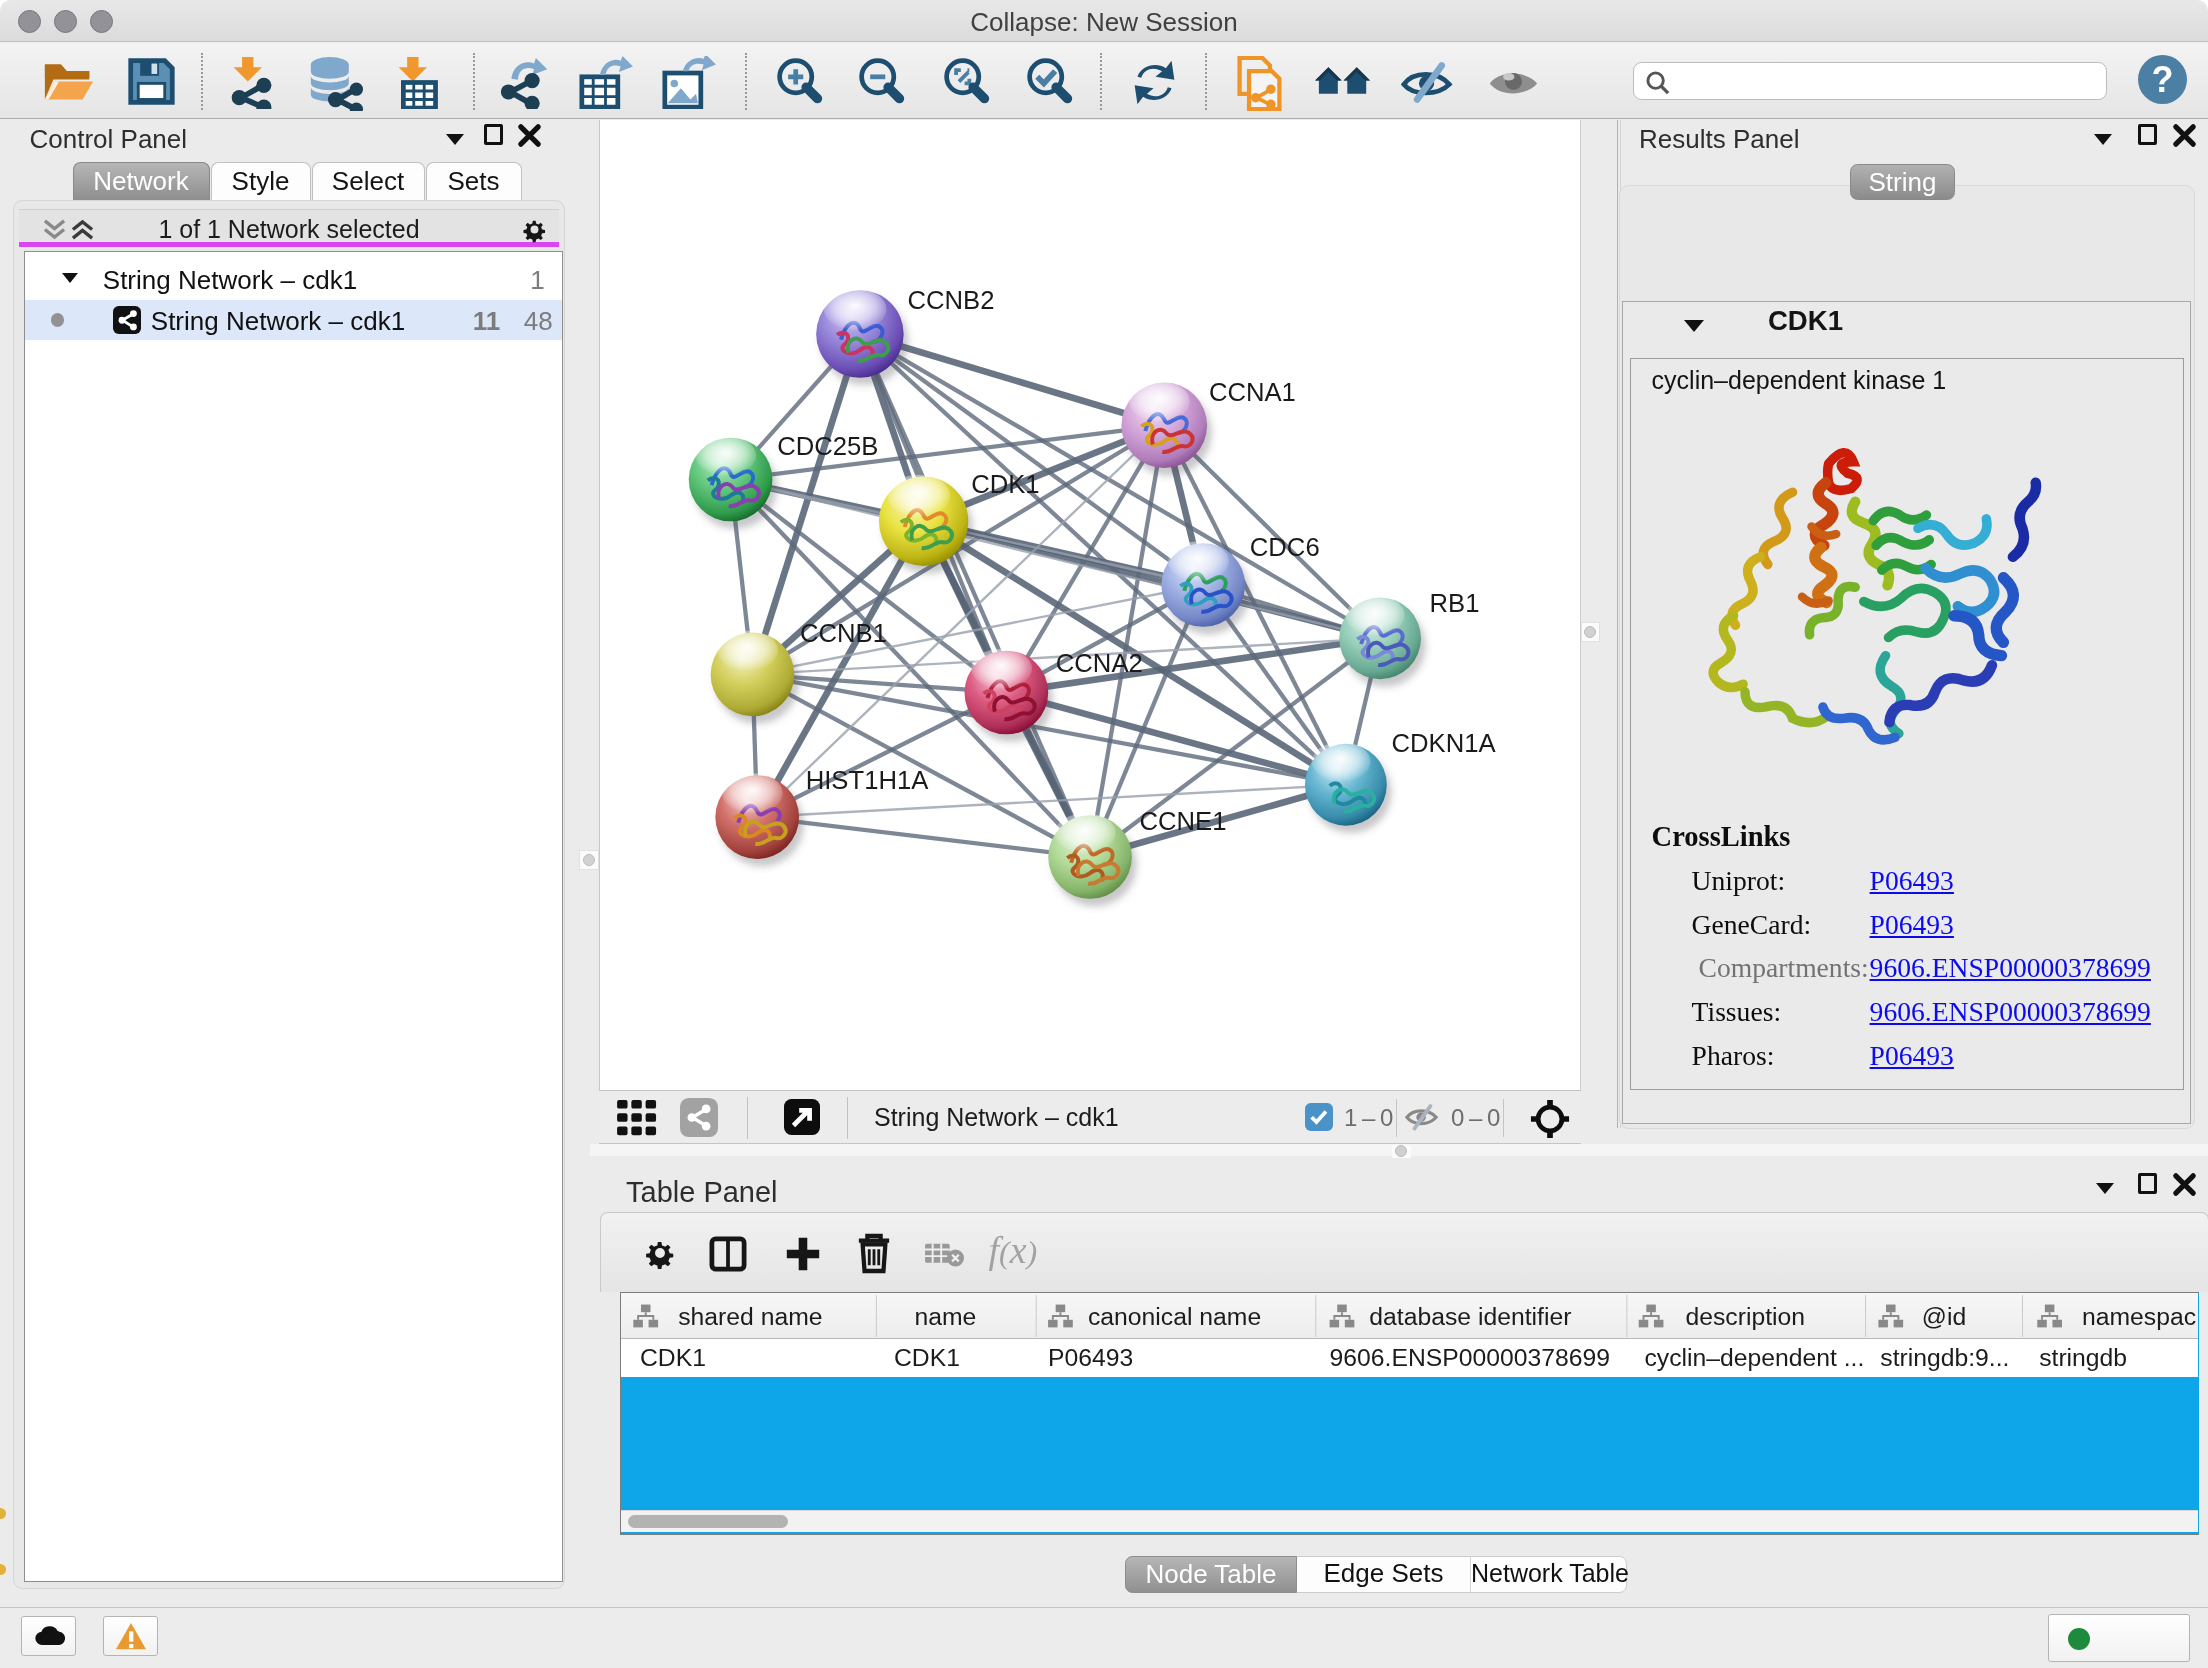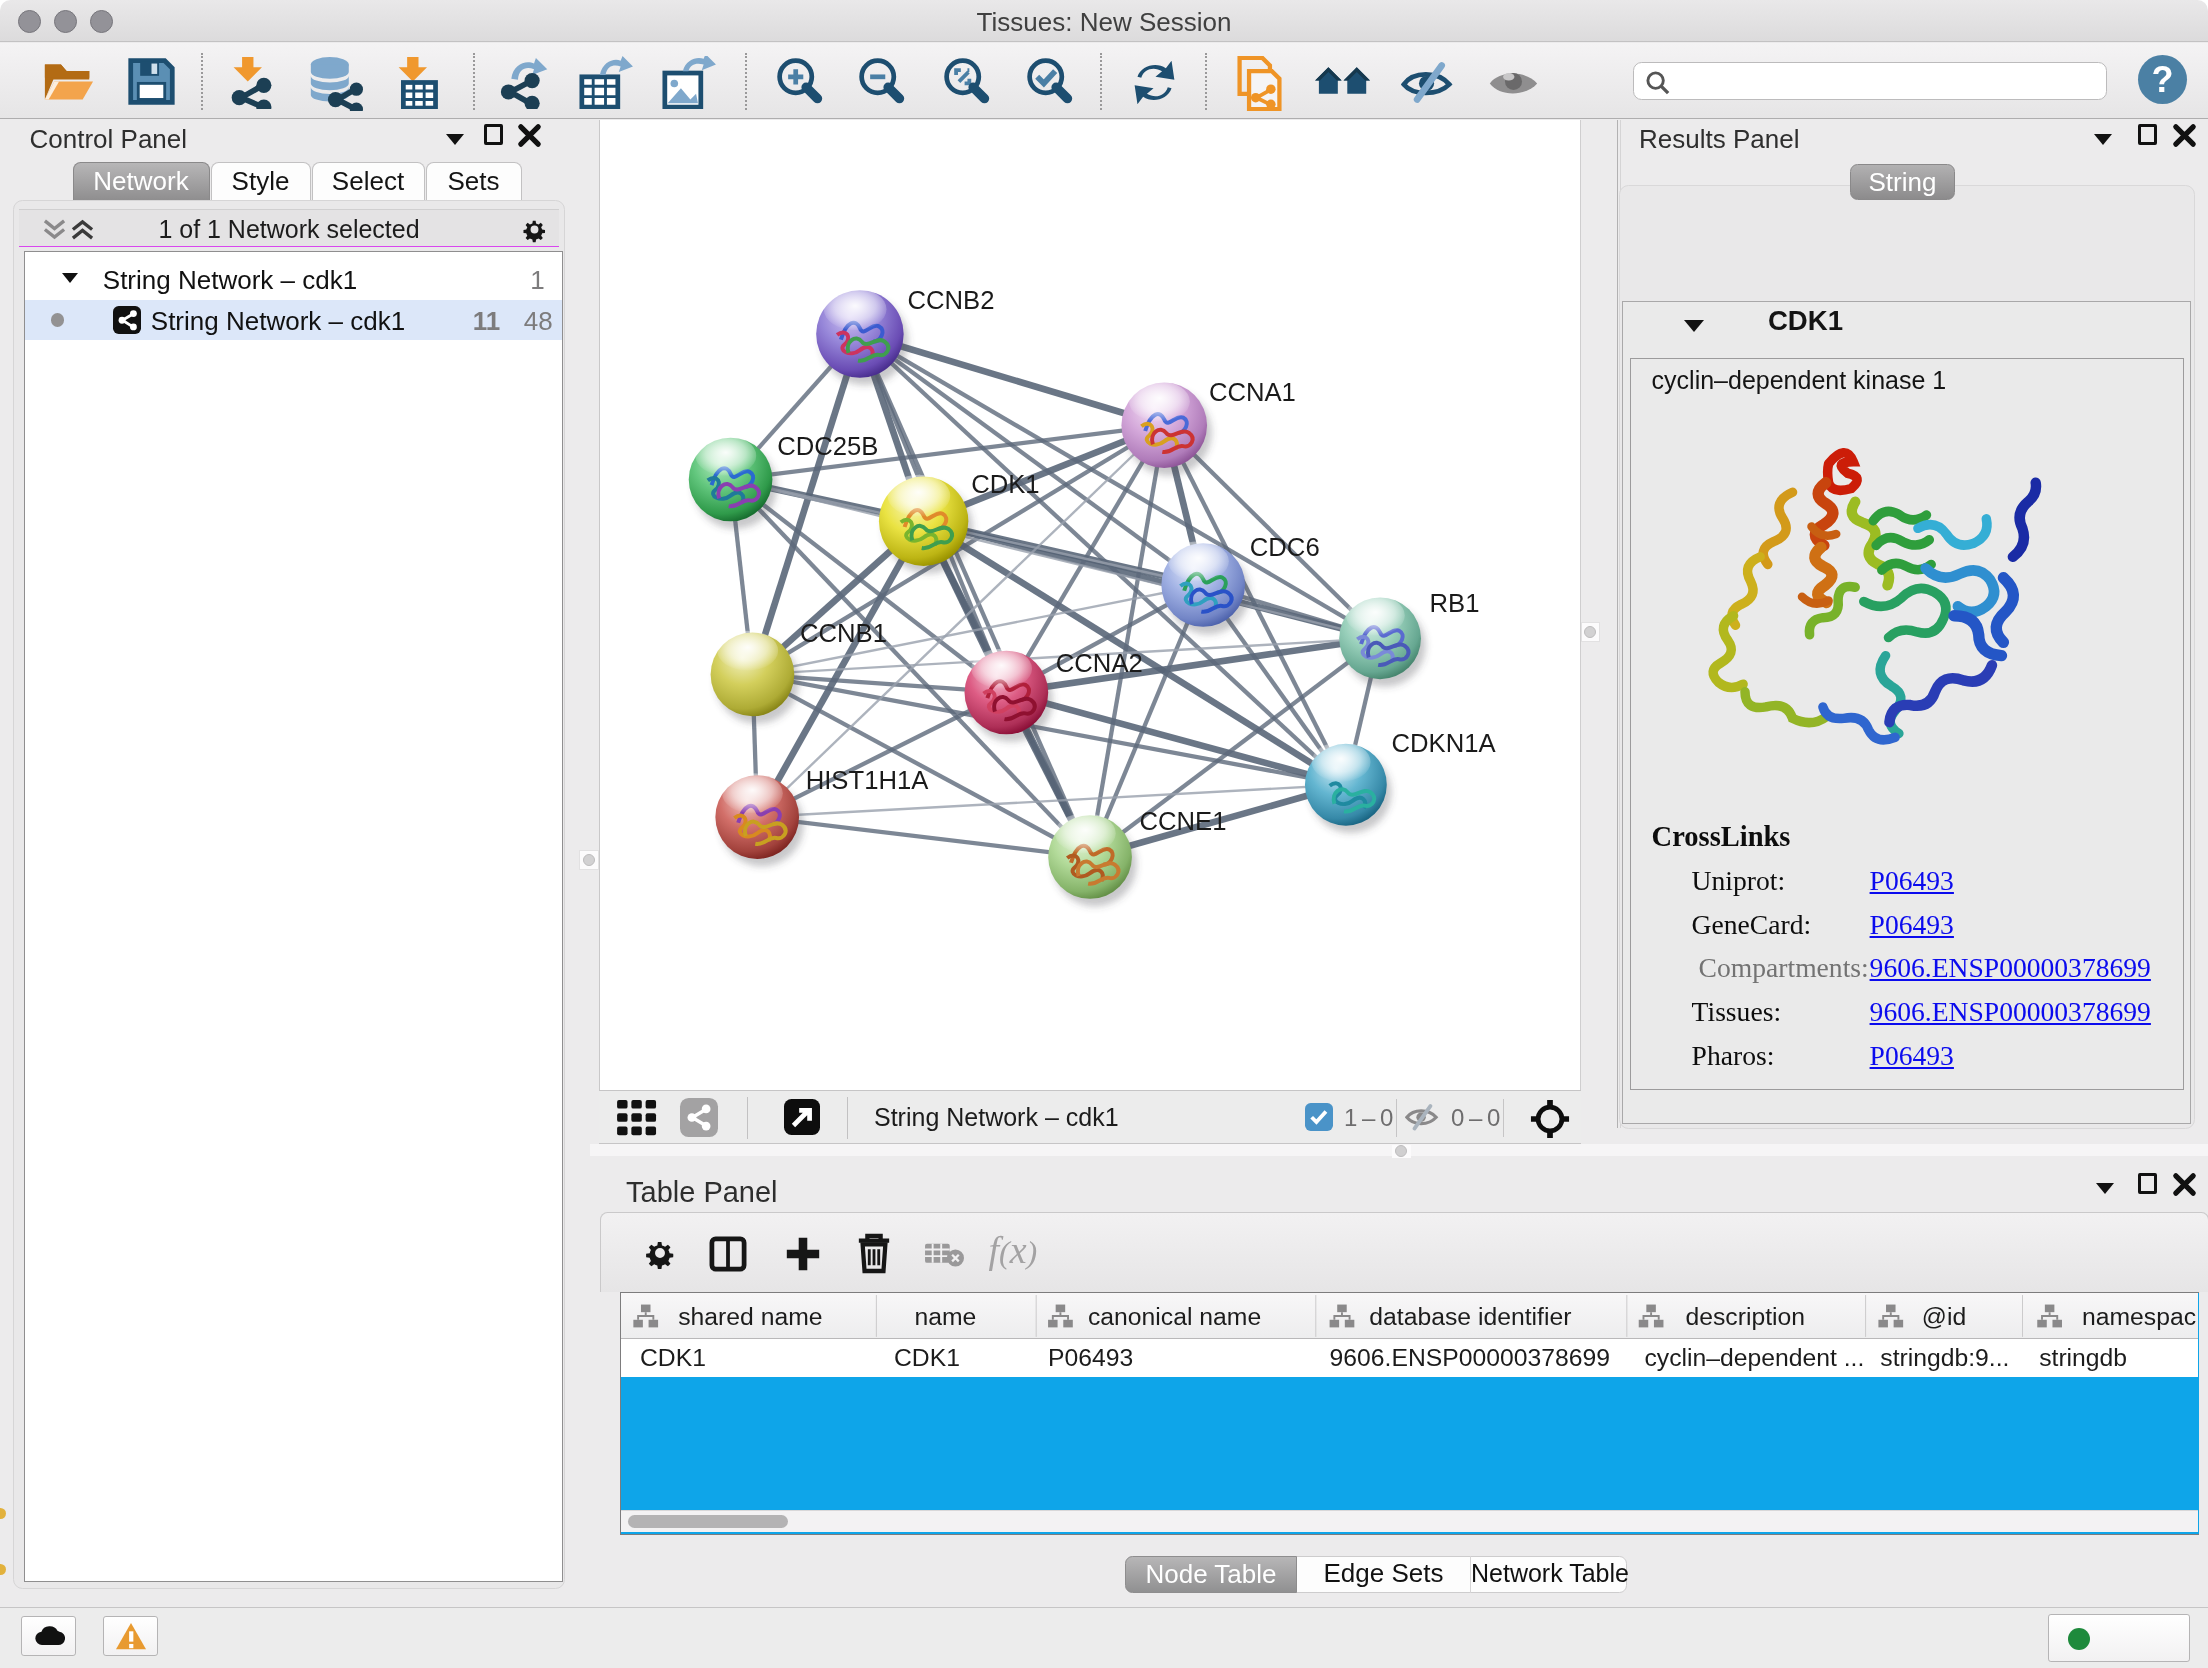--- a/index.html
+++ b/index.html
@@ -35,21 +35,21 @@
 </style>
 </head>
 <body>
 
   <div class="abs" style="left:0;top:0;width:15px;height:15px;background:#fff;"></div>
   <div class="abs" style="right:0;top:0;width:15px;height:15px;background:#fff;"></div>
   <div class="titlebar">
     <div class="tl" style="left:18px;"></div>
     <div class="tl" style="left:54px;"></div>
     <div class="tl" style="left:90px;"></div>
-    <div class="title">Tissues: New Session</div>
+    <div class="title">Collapse: New Session</div>
   </div>
 
   <div class="toolbar" id="toolbar">
 
     <svg class="ticon" style="left:40px;" width="57" height="51" viewBox="0 0 60 54">
       <path d="M5 46 V9 h17 l6 7 h24 v9 H14 Z" fill="#b36b14"></path>
       <path d="M5 46 V9 h17 l6 7 h24 v7 H5 Z" fill="#b36b14"></path>
       <path d="M15 27 h41 L45 46 H5 Z" fill="#f3a44c"></path>
       <path d="M5 46 L15 27 h5 L9 46 Z" fill="#fceedd"></path>
     </svg>
@@ -201,21 +201,21 @@
       <path d="M4 4 L22 22 M22 4 L4 22" stroke="#111" stroke-width="5.5" stroke-linecap="round"></path>
     </svg>
 
     <div class="tabbtn tabsel" style="left:63px; top:42px; width:137px;">Network</div>
     <div class="tabbtn" style="left:201px; top:42px; width:100px;">Style</div>
     <div class="tabbtn" style="left:302px; top:42px; width:113px;">Select</div>
     <div class="tabbtn" style="left:416px; top:42px; width:96px;">Sets</div>
 
     <div class="abs" style="left:3.8px; top:80px; width:552px; height:1389px; background:#e9e8e9; border:1px solid #d6d5d6; border-radius:9.5px;"></div>
 
-    <div class="abs" style="left:9.5px; top:89px; width:540px; height:38px; background:#e4e3e4; border-top:1px solid #d0cfd0; border-bottom:1px solid #d946ef;">
+    <div class="abs" style="left:9.5px; top:89px; width:540px; height:38px; background:#e4e3e4; border-top:1px solid #d0cfd0; border-bottom:5px solid #d946ef;">
       <svg class="abs" style="left:23px; top:7.6px;" width="25" height="23" viewBox="0 0 26 24">
         <path d="M3 3 l10 8 10 -8 M3 12 l10 8 10 -8" stroke="#8a898a" stroke-width="3.5" fill="none"></path>
       </svg>
       <svg class="abs" style="left:51px; top:7.6px;" width="25" height="23" viewBox="0 0 26 24">
         <path d="M3 21 l10 -8 10 8 M3 12 l10 -8 10 8" stroke="#3a3a3a" stroke-width="3.5" fill="none"></path>
       </svg>
       <div class="abs" style="left:0; right:0; top:4.8px; text-align:center; font-size:25px; color:#1c1c1c;">1 of 1 Network selected</div>
       <svg class="abs" style="left:502px; top:5.7px;" width="27" height="27" viewBox="0 0 24 24">
         <path fill="#161616" d="M12 8.5a3.5 3.5 0 1 0 0 7 3.5 3.5 0 0 0 0-7zm9.4 5l-.1 1.5-2.5.4c-.2.8-.5 1.5-.9 2.2l1.5 2-1.8 1.8-2-1.5c-.7.4-1.4.7-2.2.9l-.4 2.5h-2.5l-.4-2.5c-.8-.2-1.5-.5-2.2-.9l-2 1.5-1.8-1.8 1.5-2c-.4-.7-.7-1.4-.9-2.2l-2.5-.4v-2.5l2.5-.4c.2-.8.5-1.5.9-2.2l-1.5-2 1.8-1.8 2 1.5c.7-.4 1.4-.7 2.2-.9l.4-2.5h2.5l.4 2.5c.8.2 1.5.5 2.2.9l2-1.5 1.8 1.8-1.5 2c.4.7.7 1.4.9 2.2l2.5.4z"></path>
       </svg>

